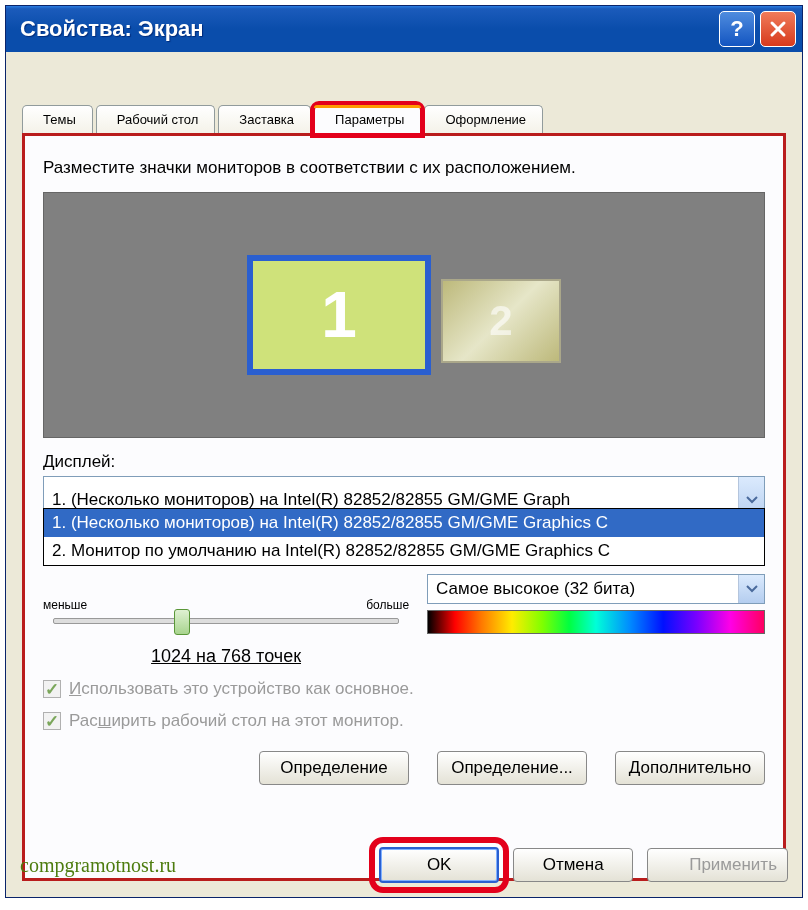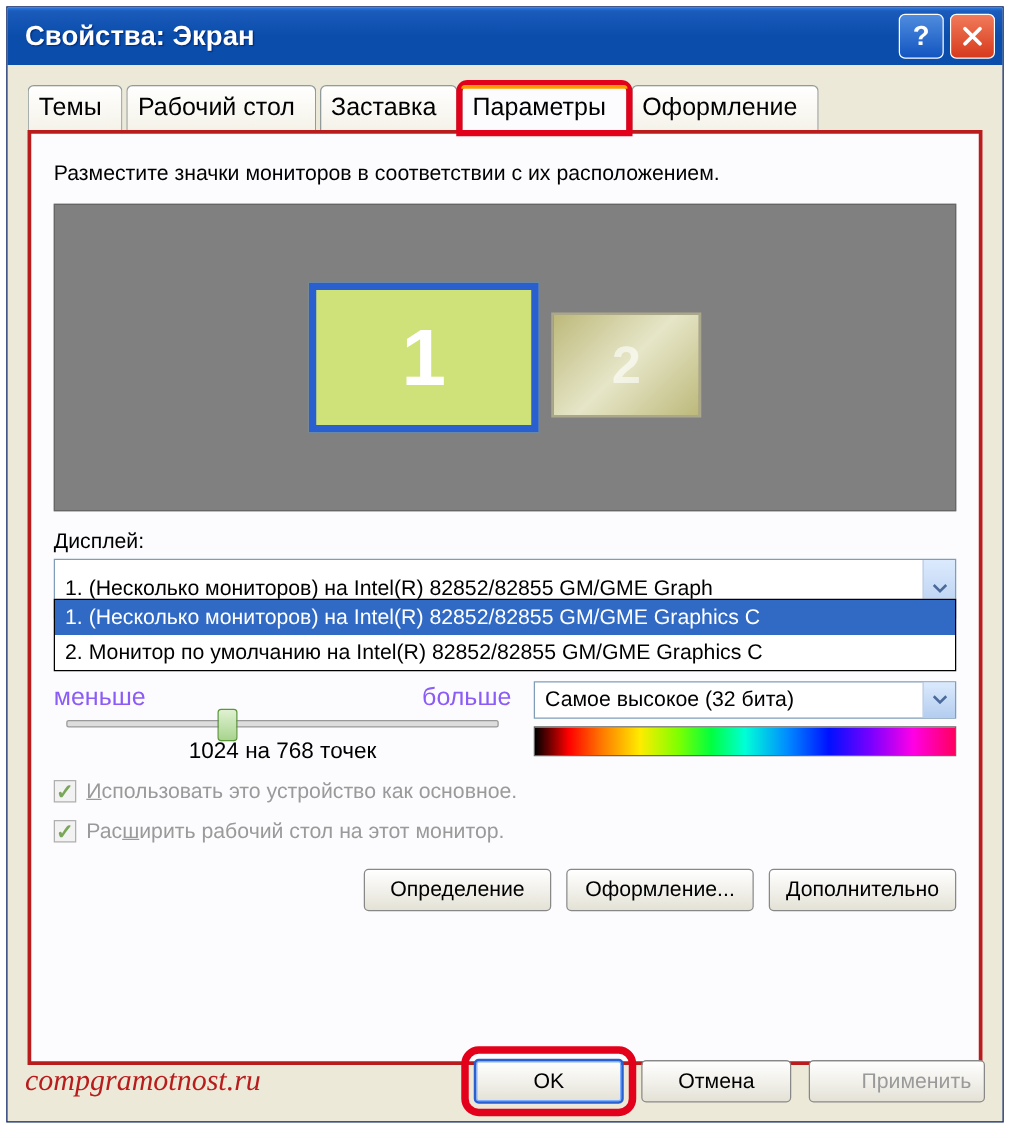--- a/index.html
+++ b/index.html
@@ -51,28 +51,29 @@
     top: 46px; left: 4px; right: 4px; bottom: 4px;
     background: #ece9d8;
   }
   .tabstrip {
     display: flex;
     gap: 3px;
     padding: 16px 12px 0 12px;
     position: relative;
   }
   .tab {
-    padding: 6px 16px 6px 8px;
+    padding: 6px 16px 6px 20px;
     background: linear-gradient(to bottom,#fff,#f4f2e8);
     border: 1px solid #919b9c;
     border-bottom: none;
     border-radius: 5px 5px 0 0;
-    font-size: 20px;
+    font-size: 13px;
     cursor: pointer;
     position: relative;
+    margin-top: 37px;
   }
   .tab-top-orange::before {
     content:'';
     position:absolute;
     top:-1px; left:-1px; right:-1px;
     height:3px;
     background:#ff9a00;
     border-radius: 5px 5px 0 0;
   }
   .tab.active {
@@ -154,23 +155,23 @@
     padding:4px 8px;
     font-size:17px;
     cursor:pointer;
     white-space:nowrap;
     overflow:hidden;
   }
   .dd-item.sel { background:#316ac5; color:#fff; }
   .dd-under {
     display:flex;
     justify-content:space-between;
-    font-size:20px;
-    margin-top:50px;
-    color:#8b5cf6;
+    font-size:12px;
+    margin-top:72px;
+    color:#000000;
   }
   .row2 {
     display:flex;
     gap:18px;
     margin-top:2px;
     align-items:flex-start;
   }
   .col-left { width:52%; }
   .col-right { width:48%; }
   .slider-track {
@@ -178,63 +179,62 @@
     position:relative; margin:6px 10px 0 10px;
   }
   .slider-thumb {
     position:absolute; top:-10px; left:35%;
     width:16px; height:26px;
     background: linear-gradient(to bottom,#dff1d2,#a8d48e);
     border:1px solid #5a9738;
     border-radius:3px;
     cursor:pointer;
   }
-  .res-text { text-align:center; margin-top:8px; font-size:18px; }
+  .res-text { text-align:center; margin-top:22px; font-size:18px;text-decoration:underline; }
   .color-combo {
     margin-top:0;
     height:30px;
   }
   .rainbow {
     height:24px;
     margin-top:6px;
     border:1px solid #666;
     background: linear-gradient(to right,
       #000 0%, #f00 8%, #ff7a00 16%, #ffec00 25%,
       #80ff00 34%, #00ff40 42%, #00ffd8 50%,
       #008cff 60%, #0010ff 70%, #7a00ff 80%,
       #ff00e6 90%, #ff0060 100%);
   }
   .chk { display:flex; align-items:center; gap:8px; margin-top:12px; color:#9a9a9a; font-size:17px; }
   .chkbox {
     width:18px;height:18px;border:1px solid #b0b0b0;background:#f2f2f2;
     display:flex;align-items:center;justify-content:center;color:#7aa65a;font-weight:bold;
   }
-  .btn-row { display:flex; gap:12px; justify-content:flex-end; margin-top:20px; }
+  .btn-row { display:flex; gap:28px; justify-content:flex-end; margin-top:20px; }
   .btn {
     min-width:150px;
     padding:6px 10px;
     border:1px solid #888;
     background: linear-gradient(to bottom,#fff,#e4e2d6);
     border-radius:4px;
     font-size:17px;
     text-align:center;
     cursor:pointer;
   }
   .bottom-area {
     position:absolute;
     left:10px; right:10px; bottom:10px;
     display:flex;
     align-items:center;
     gap:14px;
   }
   .watermark {
-    color:#b91c1c;
-    font-style:italic;
+    color:#4d7c0f;
     font-family: "Comic Sans MS", cursive;
-    font-size:24px;
+    font-size:20px;
     flex:1;
   }
   .ok-hl {
     outline: 6px solid #e3001b;
     outline-offset: 4px;
   }
   .ok-btn {
     border:2px solid #2a5fd0;
     box-shadow: inset 0 0 0 1px #7fb0ff;
   }
@@ -316,21 +316,21 @@
         <div class="chkbox">✓</div>
         <span><u>И</u>спользовать это устройство как основное.</span>
       </div>
       <div class="chk">
         <div class="chkbox">✓</div>
         <span>Рас<u>ш</u>ирить рабочий стол на этот монитор.</span>
       </div>
 
       <div class="btn-row">
         <div class="btn">Определение</div>
-        <div class="btn">Оформление...</div>
+        <div class="btn">Определение...</div>
         <div class="btn">Дополнительно</div>
       </div>
     </div>
 
     <div class="bottom-area">
       <div class="watermark">compgramotnost.ru</div>
       <div class="btn ok-btn ok-hl" style="min-width:120px">OK</div>
       <div class="btn" style="min-width:120px">Отмена</div>
       <div class="btn disabled" style="min-width:120px"><span>Применить</span></div>
     </div>

